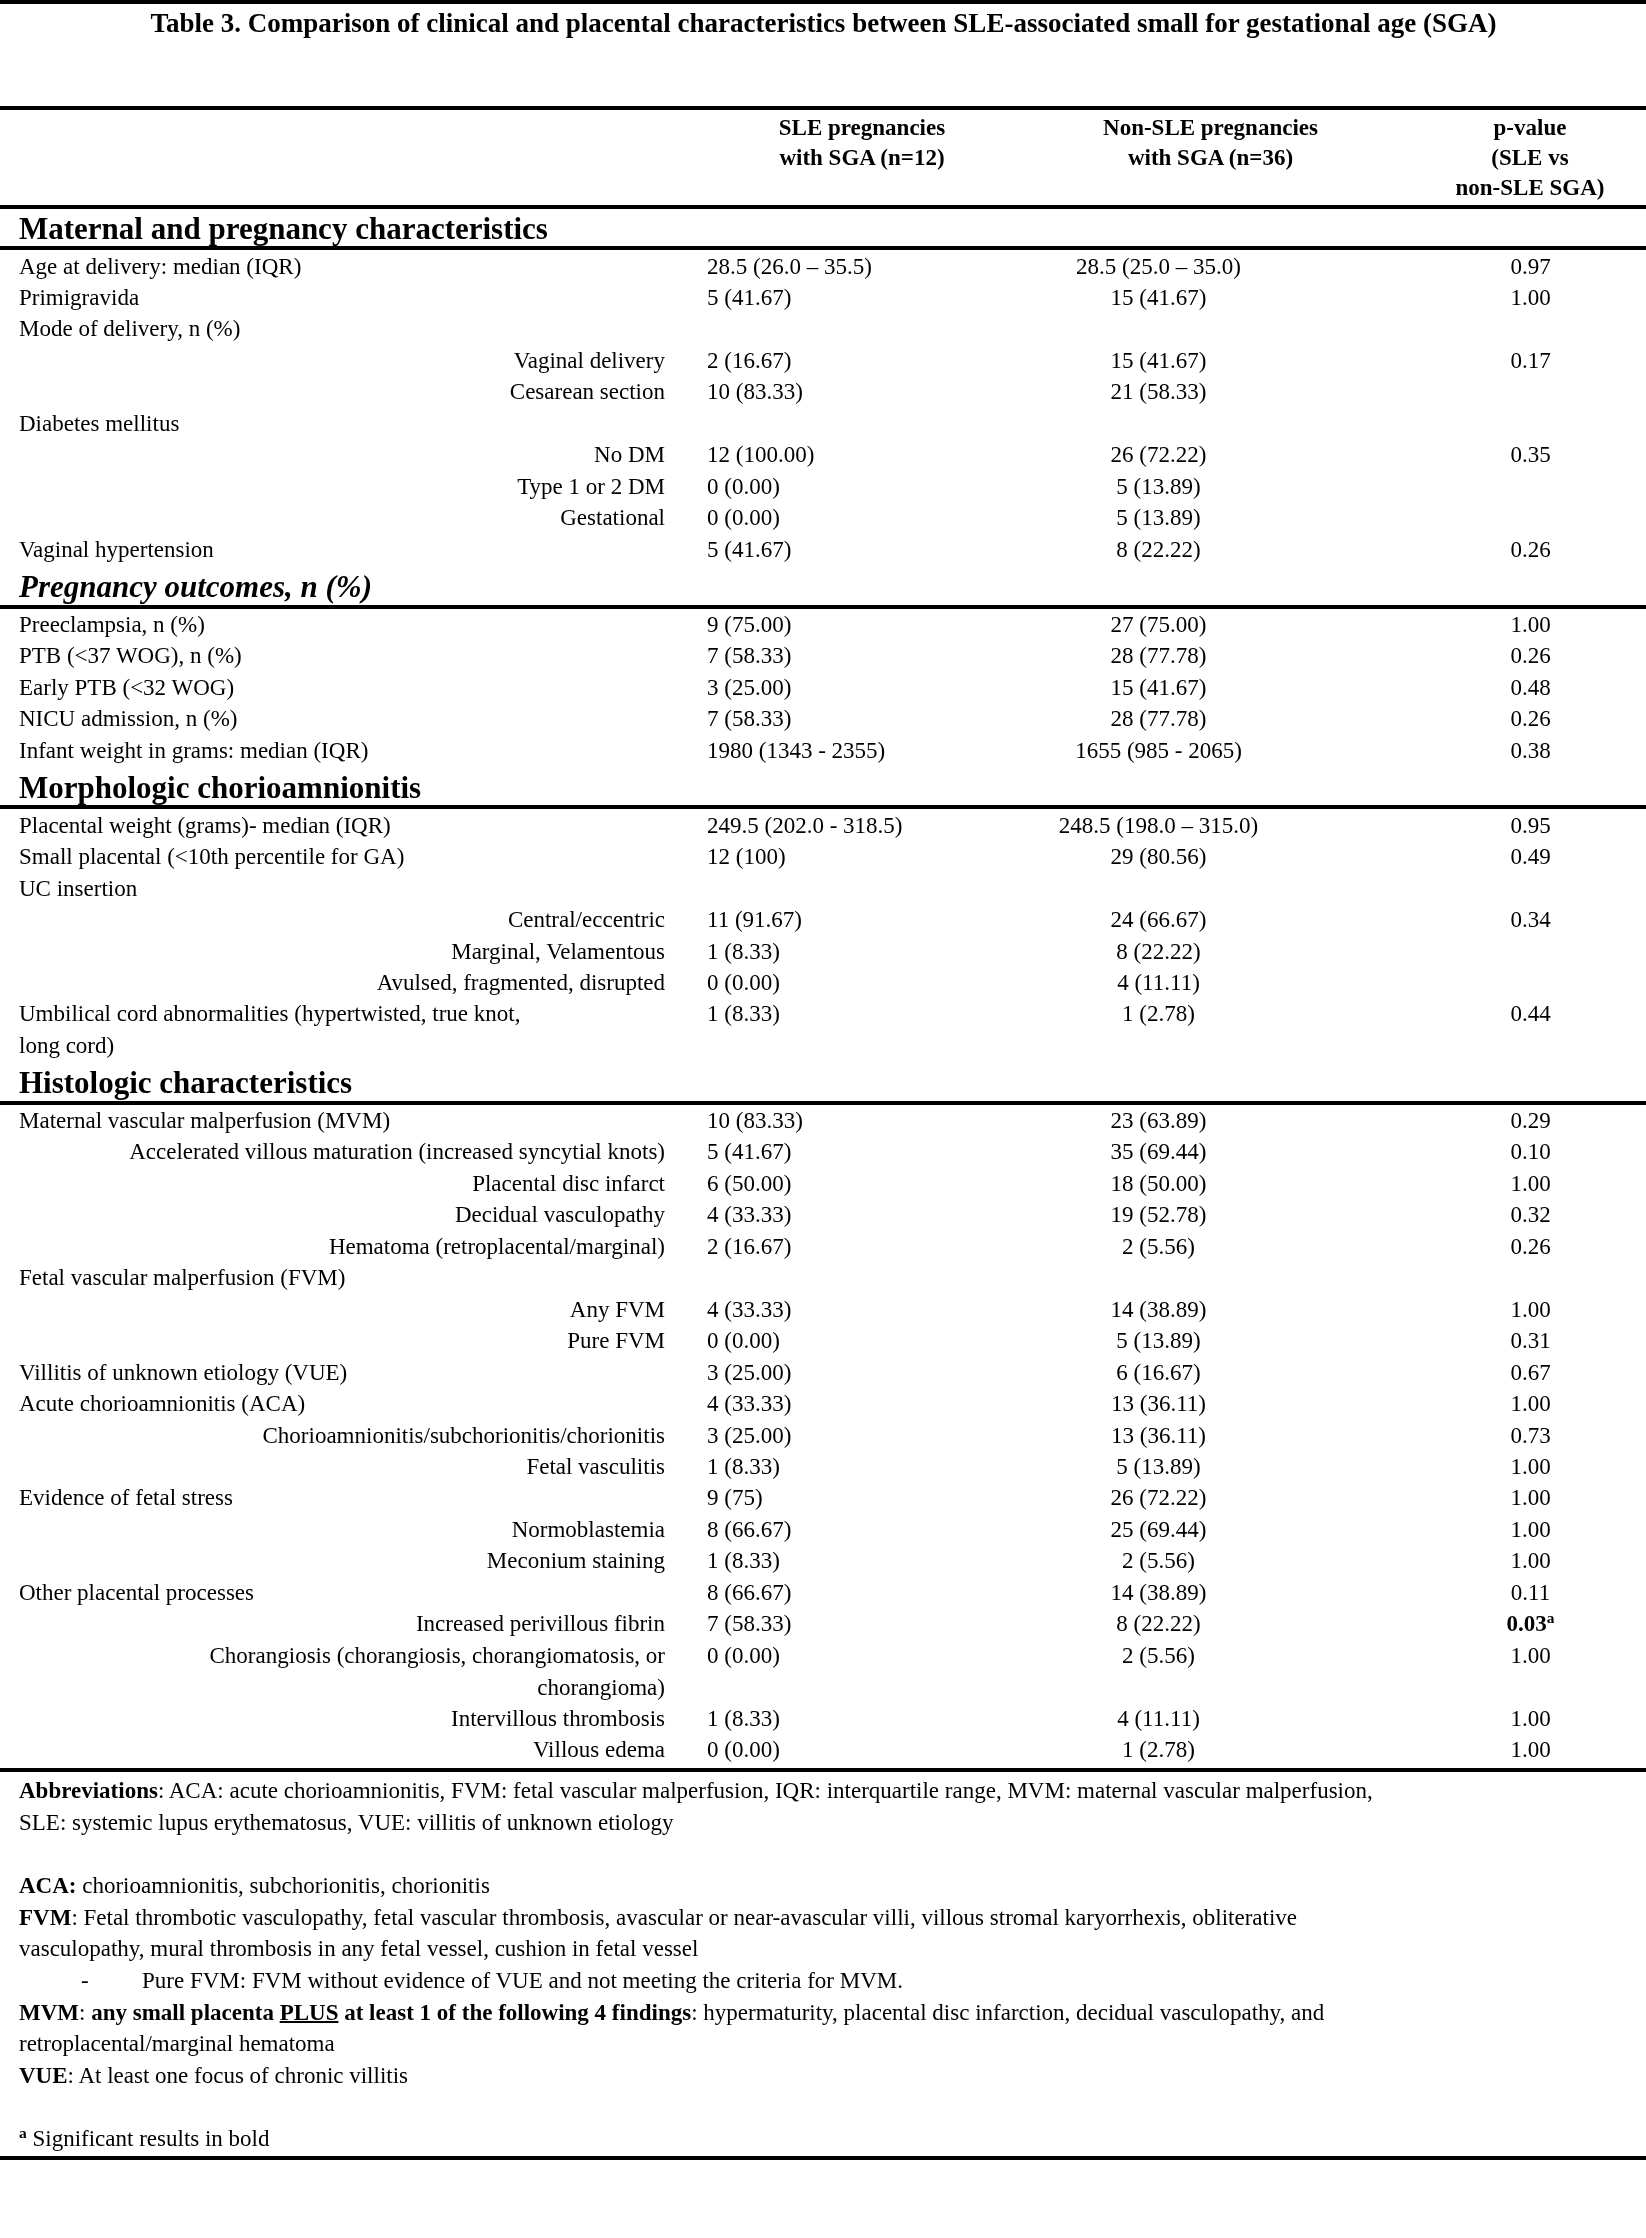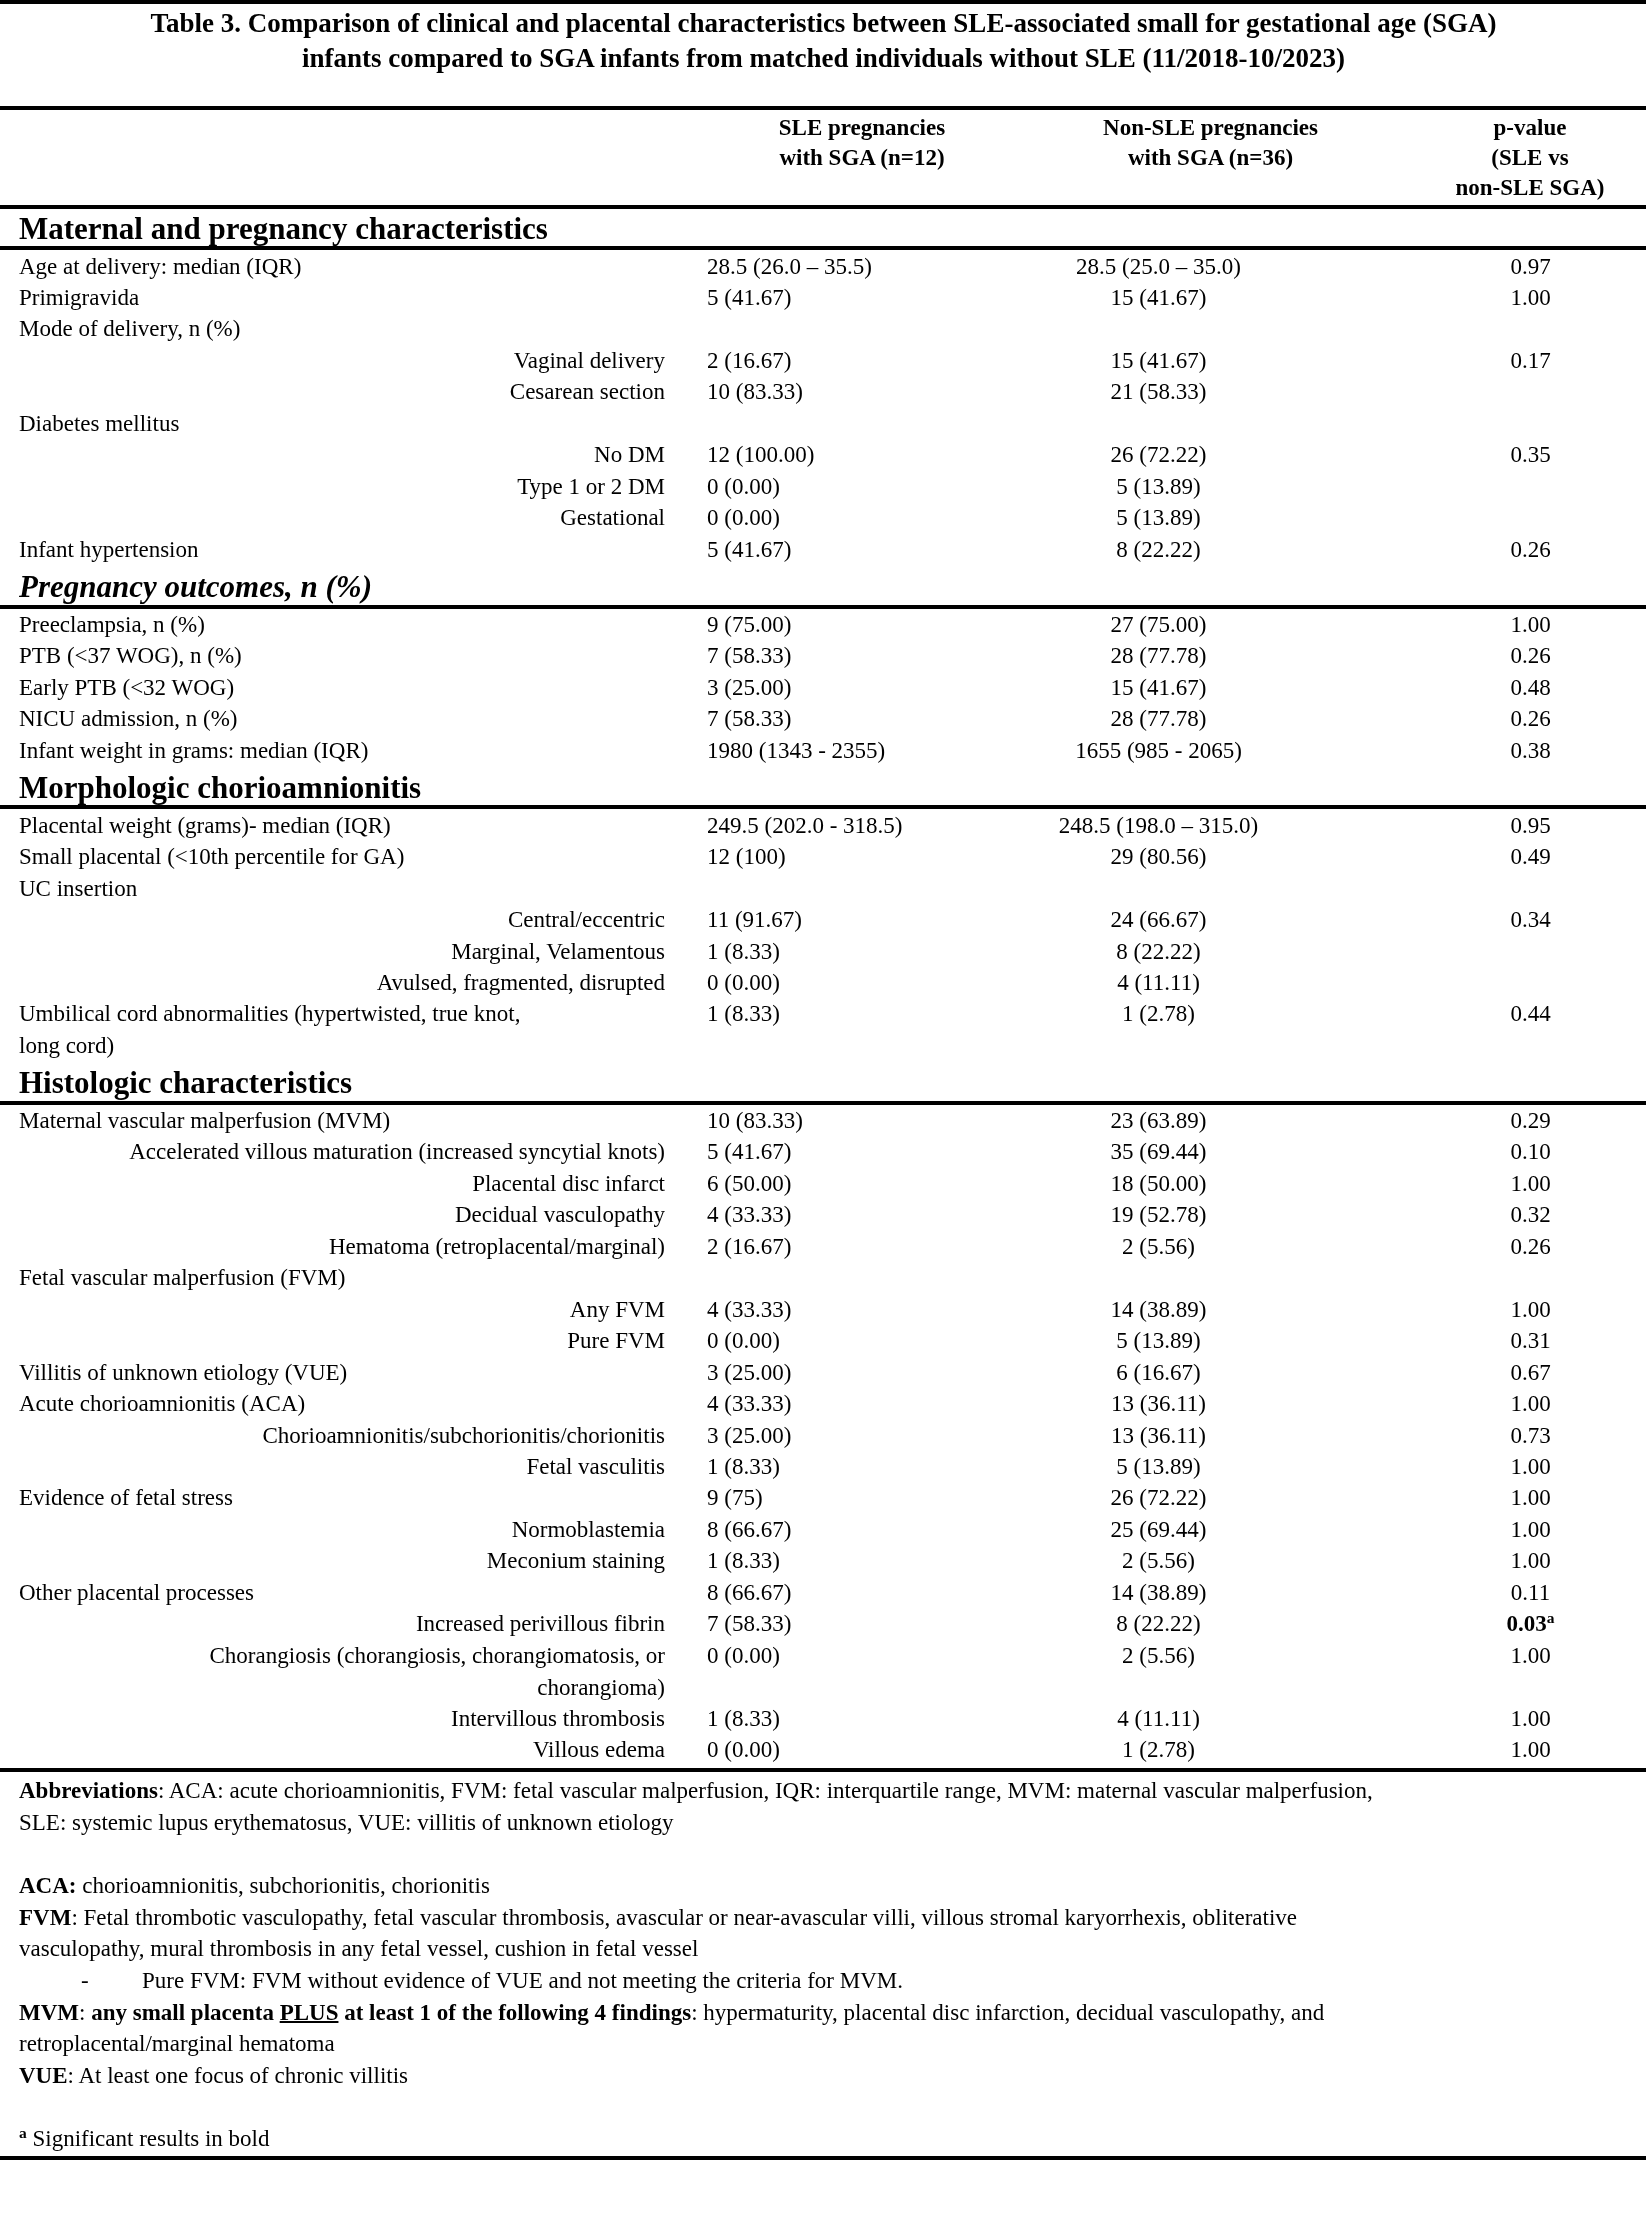--- a/index.html
+++ b/index.html
@@ -40,21 +40,20 @@
   .note sup { font-size: 15.5px; vertical-align: 8.4px; line-height: 0; font-weight: bold; }
 </style>
 </head>
 <body>
 
 <div class="page">
   <div class="rule thick" style="top:0"></div>
 
   <div class="title">
     <div>Table 3. Comparison of clinical and placental characteristics between SLE-associated small for gestational age (SGA)</div>
-    <div>infants compared to SGA infants from matched individuals without SLE (11/2018-10/2023)</div>
   </div>
 
   <div class="rule thick" style="top:106px"></div>
 
   <div class="colhead" style="left:707px;width:310px;">
     <div>SLE pregnancies</div>
     <div>with SGA (n=12)</div>
   </div>
   <div class="colhead" style="left:1045px;width:331px;">
     <div>Non-SLE pregnancies</div>
@@ -138,21 +137,21 @@
       <div class="row" style="top: 502px;">
         <div class="label sub">
           <div>Gestational</div>
         </div>
         <div class="c1">0 (0.00)</div>
         <div class="c2">5 (13.89)</div>
         <div class="c3"><span></span></div>
       </div>
       <div class="row" style="top: 534px;">
         <div class="label">
-          <div>Infant hypertension</div>
+          <div>Vaginal hypertension</div>
         </div>
         <div class="c1">5 (41.67)</div>
         <div class="c2">8 (22.22)</div>
         <div class="c3"><span>0.26</span></div>
       </div>
       <div class="section" style="top: 568px; font-style: italic;">Pregnancy outcomes, n (%)</div>
       <div class="rule thick" style="top: 605px;"></div>
       <div class="row" style="top: 609px;">
         <div class="label">
           <div>Preeclampsia, n (%)</div>

